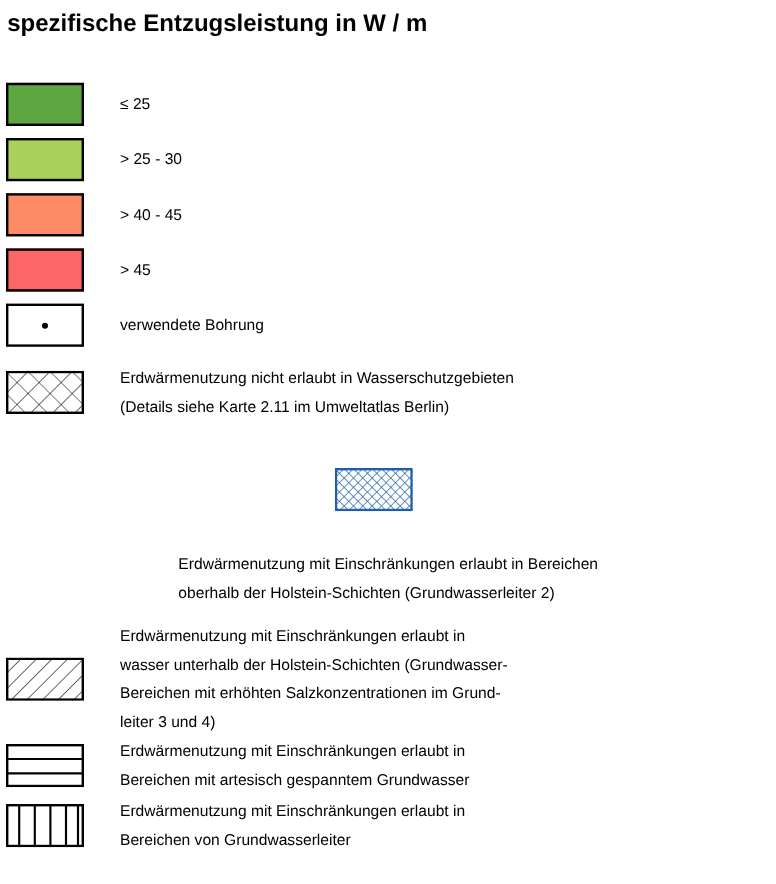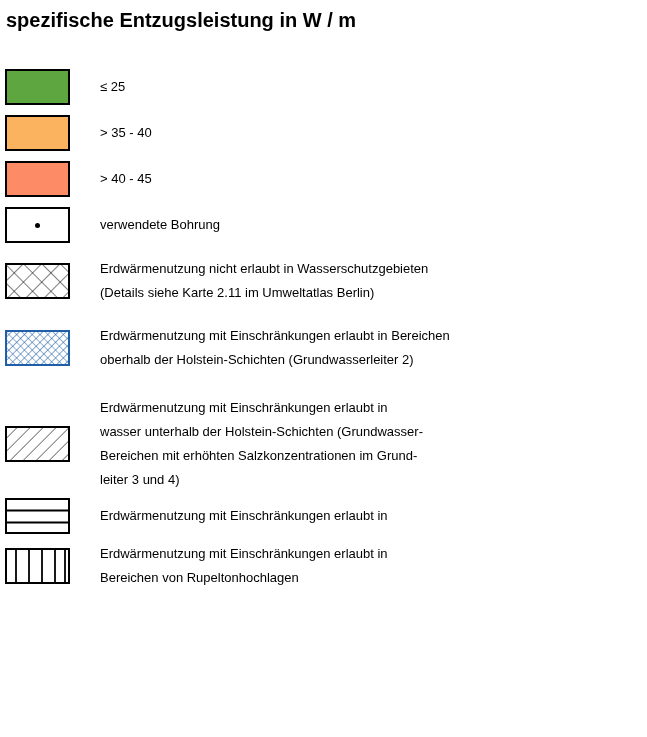--- a/index.html
+++ b/index.html
@@ -28,21 +28,21 @@
   .dot { width: 5px; height: 5px; border-radius: 50%; background: #000; margin: auto; }
 
   .pattern-swatch { margin-left: 5px; display: block; flex: 0 0 65px; }
 
   .label { font-size: 13px; line-height: 24px; }
   .label .line { white-space: nowrap; }
 
   
   #row7  { margin-top: 2px; margin-bottom: 14px; text-align: right; }
   #row8  { min-height: 48px; margin-bottom: 7px; }
-  #row9  { min-height: 72px; margin-bottom: 12px; }
+  #row9  { min-height: 72px; margin-bottom: 12px; flex-direction: column; }
   #row10 { min-height: 96px; margin-bottom: 0; }
   #row11 { min-height: 48px; margin-bottom: 2px; }
   #row12 { min-height: 48px; margin-bottom: 0; }
 
   .defs-svg { position: absolute; width: 0; height: 0; }
 </style>
 </head>
 <body>
 
 <svg class="defs-svg" aria-hidden="true">
@@ -65,36 +65,42 @@
 
   <div class="legend">
 
     <div class="row" id="row1">
       <div class="swatch-col">
         <div class="swatch" style="background-color: rgb(94, 166, 63);"></div>
       </div>
       <div class="label">≤ 25</div>
     </div>
 
+    <div class="row" id="row2">
+      <div class="swatch-col">
+        <div class="swatch" style="background-color: rgb(169, 209, 92);"></div>
+      </div>
+      <div class="label">&gt; 25 - 30</div>
+    </div>
 
 
-    <div class="row" id="row4">
-      <div class="swatch-col">
-        <div class="swatch" style="background-color: rgb(251, 179, 96);"></div>
-      </div>
-      <div class="label">&gt; 35 - 40</div>
-    </div>
 
     <div class="row" id="row5">
       <div class="swatch-col">
         <div class="swatch" style="background-color: rgb(252, 139, 102);"></div>
       </div>
       <div class="label">&gt; 40 - 45</div>
     </div>
 
+    <div class="row" id="row6">
+      <div class="swatch-col">
+        <div class="swatch" style="background-color: rgb(252, 102, 103);"></div>
+      </div>
+      <div class="label">&gt; 45</div>
+    </div>
 
     <div class="row" id="row7">
       <div class="swatch-col">
         <div class="swatch dot-box">
           <div class="dot"></div>
         </div>
       </div>
       <div class="label">verwendete Bohrung</div>
     </div>
 
@@ -143,35 +149,36 @@
       <div class="swatch-col">
         <svg class="pattern-swatch" width="65" height="36">
           <rect x="0" y="0" width="65" height="36" fill="#ffffff"></rect>
           <line x1="0" y1="12.5" x2="65" y2="12.5" stroke="#000000" stroke-width="1.8"></line>
           <line x1="0" y1="24.5" x2="65" y2="24.5" stroke="#000000" stroke-width="1.8"></line>
           <rect x="1" y="1" width="63" height="34" fill="none" stroke="#000000" stroke-width="2"></rect>
         </svg>
       </div>
       <div class="label">
         <div class="line">Erdwärmenutzung mit Einschränkungen erlaubt in</div>
+        <div class="line">Bereichen mit artesisch gespanntem Grundwasser</div>
       </div>
     </div>
 
     <div class="row" id="row12">
       <div class="swatch-col">
         <svg class="pattern-swatch" width="65" height="36">
           <rect x="0" y="0" width="65" height="36" fill="#ffffff"></rect>
           <line x1="11" y1="0" x2="11" y2="36" stroke="#000000" stroke-width="1.8"></line>
           <line x1="24" y1="0" x2="24" y2="36" stroke="#000000" stroke-width="1.8"></line>
           <line x1="37" y1="0" x2="37" y2="36" stroke="#000000" stroke-width="1.8"></line>
           <line x1="50" y1="0" x2="50" y2="36" stroke="#000000" stroke-width="1.8"></line>
           <line x1="60" y1="0" x2="60" y2="36" stroke="#000000" stroke-width="1.8"></line>
           <rect x="1" y="1" width="63" height="34" fill="none" stroke="#000000" stroke-width="2"></rect>
         </svg>
       </div>
       <div class="label">
         <div class="line">Erdwärmenutzung mit Einschränkungen erlaubt in</div>
-        <div class="line">Bereichen von Rupeltonhochlagen</div>
+        <div class="line">Bereichen von Grundwasserleiter</div>
       </div>
     </div>
 
   </div>
 </div>
 
 </body></html>

